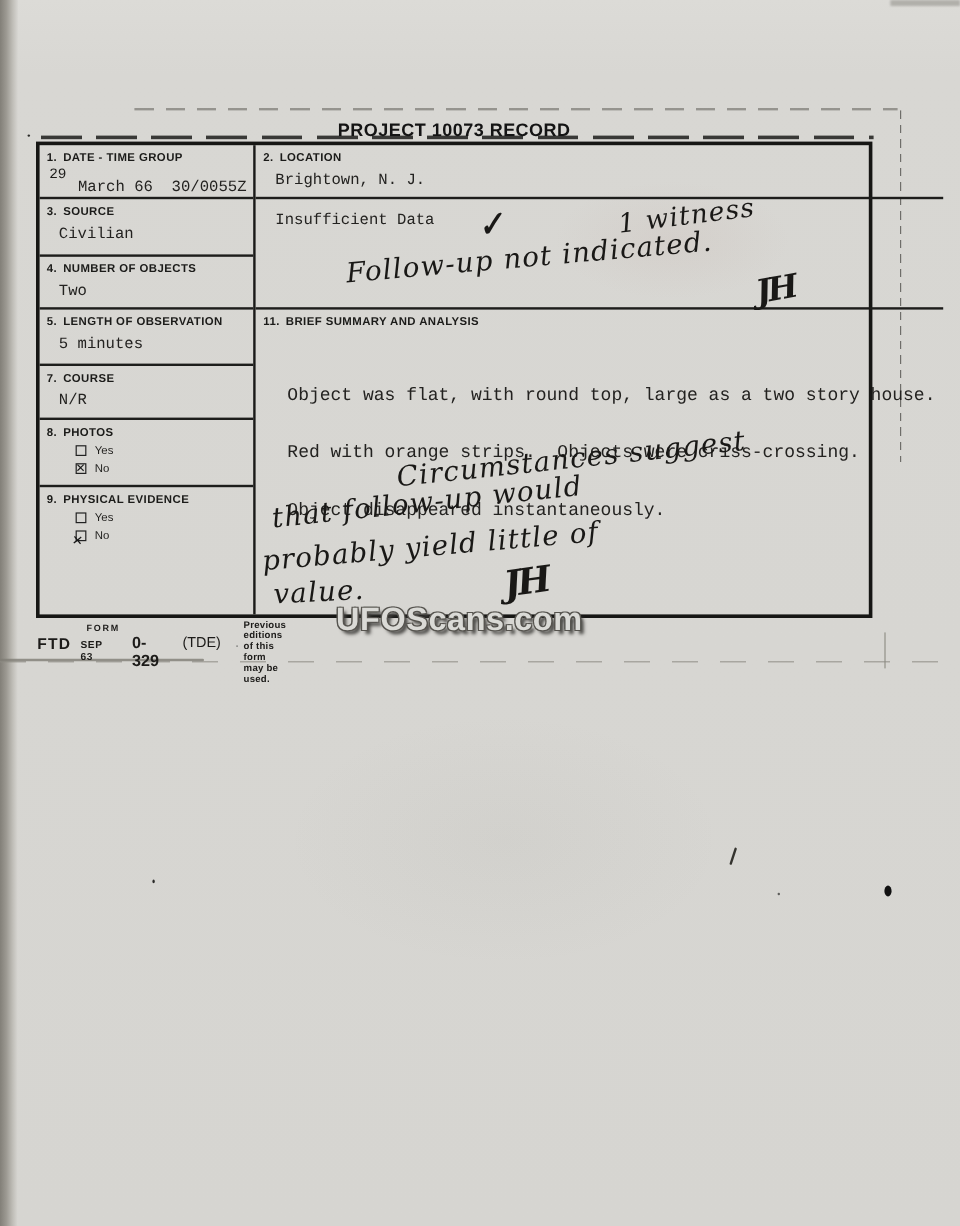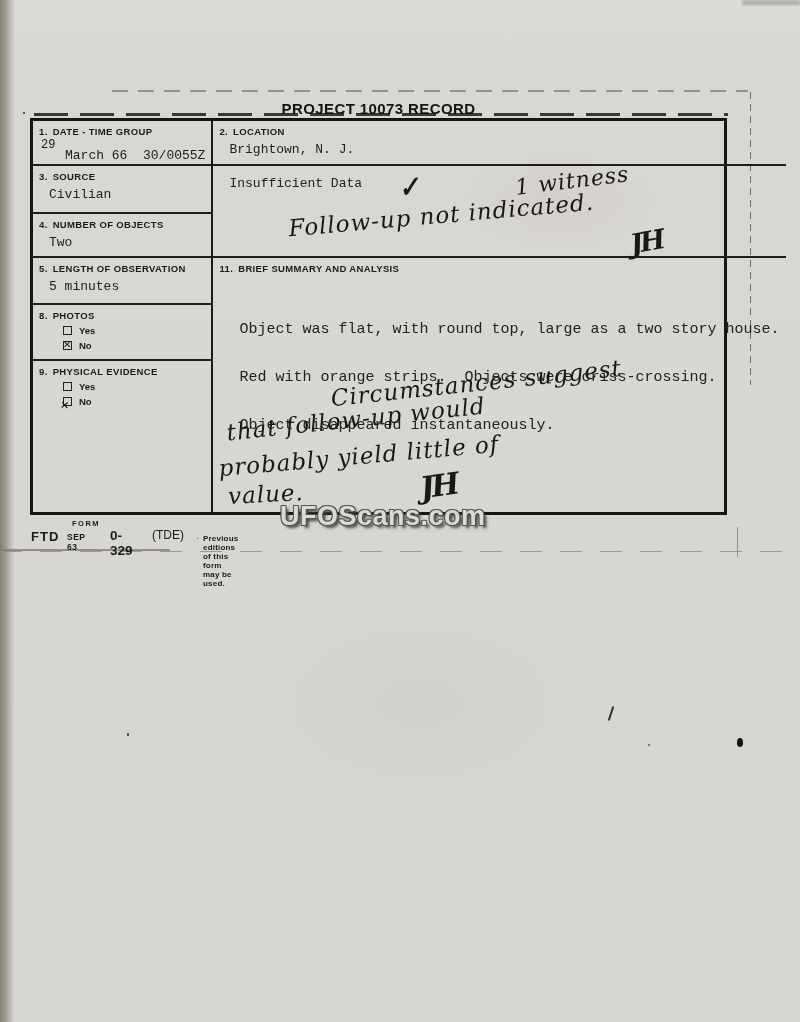--- a/index.html
+++ b/index.html
@@ -35,21 +35,21 @@
   .lrow6{height:47px}.lrow7{height:45px}.lrow8{height:56px}.lrow9{height:59px}
   .rrow-loc{height:45px}.rrow-con{height:92px}.rrow-sum{height:254px}
 
   .flabel{font-size:9.5px;font-weight:bold;letter-spacing:.35px;color:#1b1b19;white-space:nowrap;}
   .fnum{margin-right:5px;}
   .fvalue{font-family:"Liberation Mono", monospace;font-size:13px;color:#232220;
     margin:5px 0 0 10px;white-space:pre;}
   .sup29{font-family:"Liberation Mono", monospace;font-size:12px;margin:1px 0 0 2px;}
   .date-val{margin:-4px 0 0 26px;text-align:center;}
 
-  .cb-line{margin:4px 0 0 24px;font-size:9.5px;font-weight:bold;display:flex;align-items:center;}
+  .cb-line{margin:4px 0 0 24px;font-size:9.5px;font-weight:normal;display:flex;align-items:center;}
   .cb-box{display:inline-block;width:7px;height:7px;border:1.5px solid #222;margin-right:7px;position:relative;background:transparent;}
   .cb-box.checked::after{content:"\2715";position:absolute;top:-3px;left:-1px;font-size:10px;font-weight:normal;color:#161616;}
   .cb-box.checked-offset::after{content:"\2715";position:absolute;top:1px;left:-4px;font-size:11px;font-weight:normal;
     color:#161616;transform:rotate(6deg);}
 
   .typed-lines{font-family:"Liberation Mono", monospace;font-size:15px;line-height:16px;
     color:#232220;margin:16px 0 0 20px;white-space:pre;}
 
   .hand{position:absolute;font-family:"DejaVu Serif", serif;font-style:italic;color:#191816;
     white-space:nowrap;z-index:6;letter-spacing:1px;}
@@ -67,21 +67,21 @@
     font-size:27px;font-weight:bold;letter-spacing:.5px;color:#dadad6;
     text-shadow:1px 1px 0 #56544f, -1px -1px 0 #56544f, 1px -1px 0 #56544f, -1px 1px 0 #56544f, 3px 3px 3px #403f3c;}
 
   .footer{position:absolute;left:0;top:0;z-index:3;}
   .f-form{position:absolute;left:72px;top:519px;font-size:7.5px;font-weight:bold;letter-spacing:1.5px;}
   .f-ftd{position:absolute;left:31px;top:529px;font-size:13px;font-weight:bold;letter-spacing:1px;}
   .f-sep{position:absolute;left:67px;top:532px;font-size:8.5px;font-weight:bold;letter-spacing:.5px;}
   .f-num{position:absolute;left:110px;top:528px;font-size:13.5px;font-weight:bold;}
   .f-tde{position:absolute;left:152px;top:528px;font-size:12px;font-weight:normal;}
   .f-dot{position:absolute;left:196px;top:533px;font-size:9px;color:#444;}
-  .f-note{position:absolute;left:203px;top:534px;font-size:8px;font-weight:bold;letter-spacing:.2px;}
+  .f-note{position:absolute;left:203px;top:516px;font-size:8px;font-weight:bold;letter-spacing:.2px;}
 
   .sheet-edge{position:absolute;left:0;top:551px;width:800px;height:1px;opacity:.8;
     background:repeating-linear-gradient(90deg,#8e8c84 0 22px, transparent 22px 40px);}
   .sheet-edge-left{position:absolute;left:0;top:549px;width:170px;height:2px;background:#7f7d76;opacity:.8;border-radius:2px;}
   .bracket-right{position:absolute;left:737px;top:527px;width:1px;height:30px;background:#8b8981;opacity:.9;}
 
   .scratch-right{position:absolute;left:750px;top:92px;width:1px;height:293px;opacity:.75;
     background:repeating-linear-gradient(180deg,#4c4b47 0 7px, transparent 7px 12px);}
 
   .speck{position:absolute;background:#2a2a28;border-radius:50%;}
@@ -115,20 +115,24 @@
       <div class="fvalue">Civilian</div>
     </div>
     <div class="cell lrow4">
       <div class="flabel"><span class="fnum">4.</span><span>NUMBER OF OBJECTS</span></div>
       <div class="fvalue">Two</div>
     </div>
     <div class="cell lrow5">
       <div class="flabel"><span class="fnum">5.</span><span>LENGTH OF OBSERVATION</span></div>
       <div class="fvalue">5 minutes</div>
     </div>
+    <div class="cell lrow7">
+      <div class="flabel"><span class="fnum">7.</span><span>COURSE</span></div>
+      <div class="fvalue">N/R</div>
+    </div>
     <div class="cell lrow8">
       <div class="flabel"><span class="fnum">8.</span><span>PHOTOS</span></div>
       <div class="cb-line">
           <span class="cb-box"></span>
           <span>Yes</span>
         </div>
       <div class="cb-line">
           <span class="cb-box checked"></span>
           <span>No</span>
         </div>

